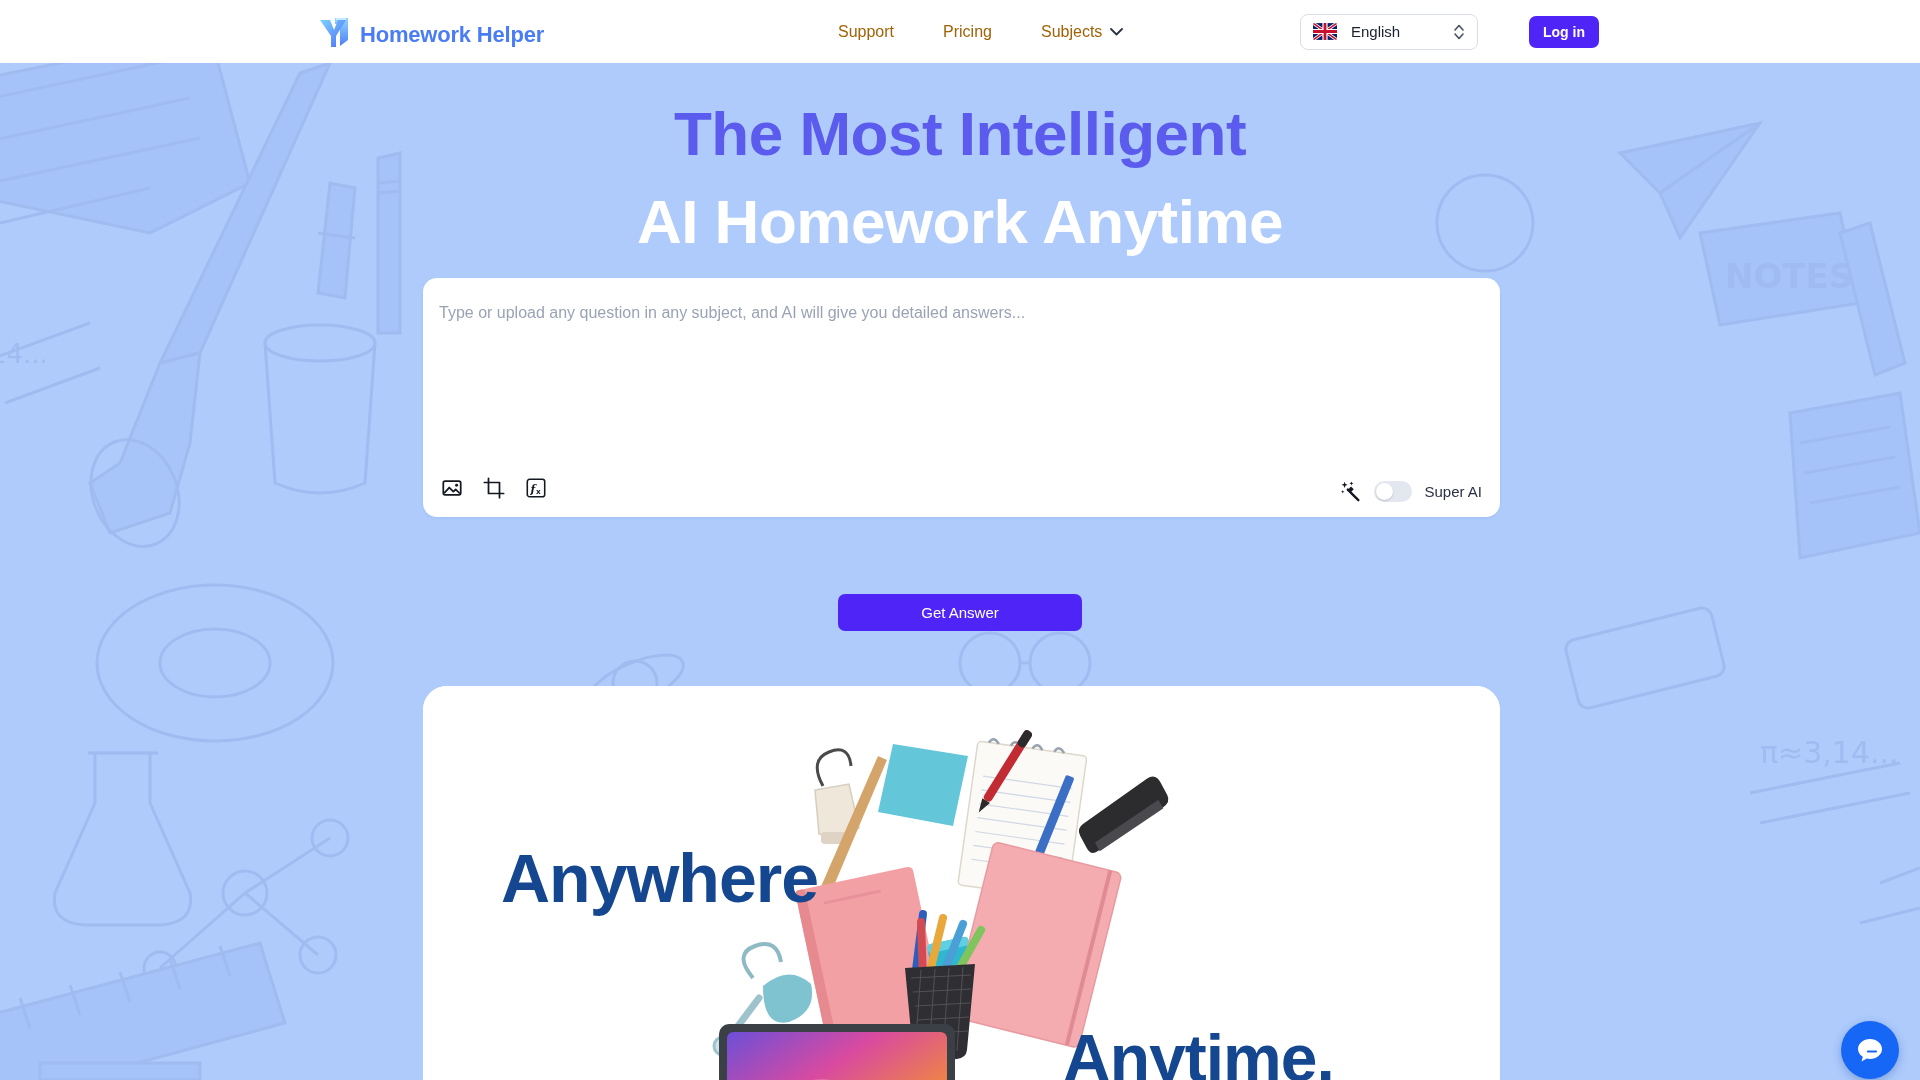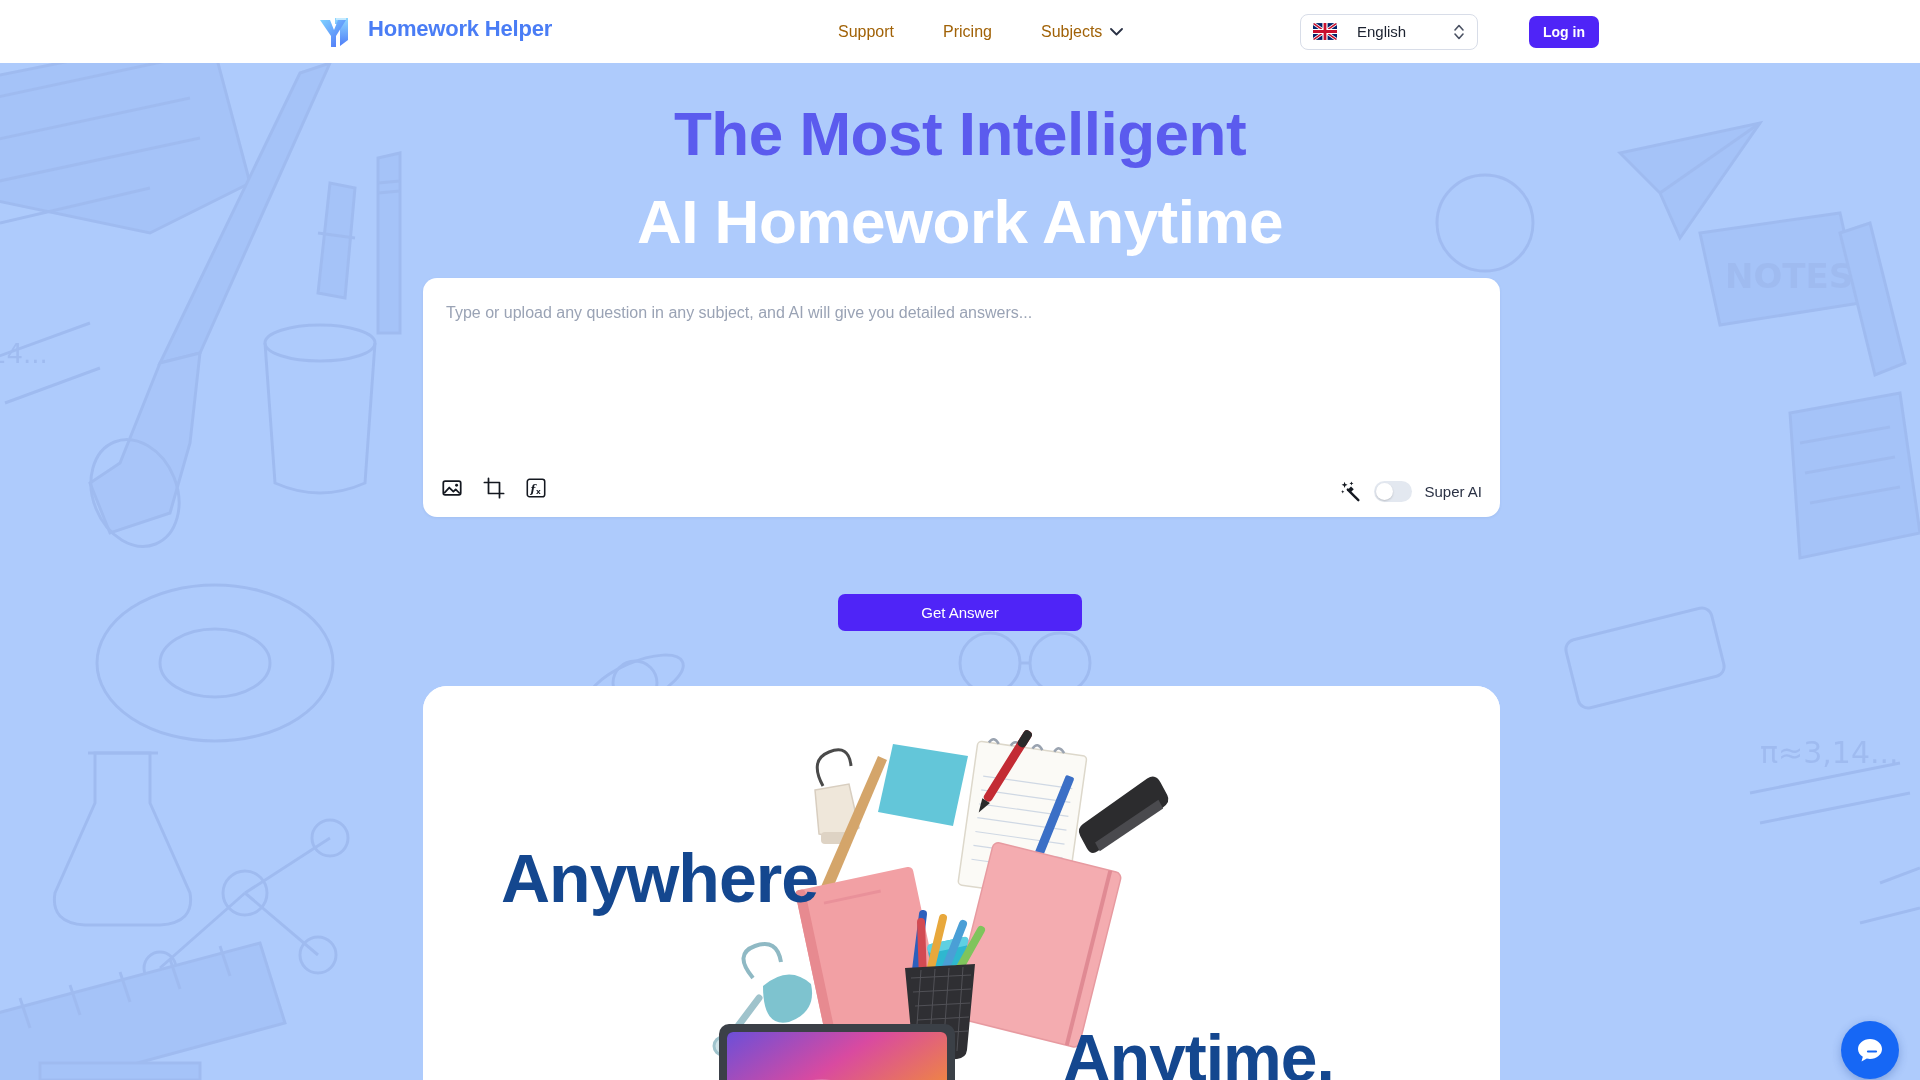--- a/index.html
+++ b/index.html
@@ -36,22 +36,22 @@
     background: #ffffff;
     display: flex;
     align-items: center;
     z-index: 40;
   }
 
   .brand {
     position: absolute;
     left: 319px;
     display: flex;
-    align-items: flex-start;
-    gap: 19px;
+    align-items: flex-end;
+    gap: 11px;
     cursor: pointer;
   }
   .brand-logo { width: 30px; height: 32px; display: block; }
   .brand-name {
     font-size: 22px;
     font-weight: bold;
     color: #4a7df5;
     letter-spacing: -0.2px;
     white-space: nowrap;
   }
@@ -89,21 +89,21 @@
   .flag {
     width: 24px; height: 17px;
     border-radius: 2px;
     overflow: hidden;
     flex: 0 0 auto;
     display: block;
   }
   .lang-label {
     font-size: 15px;
     color: #1c2230;
-    margin-left: 20px;
+    margin-left: 14px;
     flex: 1 1 auto;
     white-space: nowrap;
   }
   .updown {
     width: 12px; height: 20px;
     flex: 0 0 auto;
   }
 
   .login-btn {
     position: absolute;
@@ -159,21 +159,21 @@
     top: 278px;
     left: 423px;
     width: 1077px;
     height: 239px;
     background: #ffffff;
     border-radius: 14px;
     box-shadow: 0 1px 3px rgba(40,60,120,.08);
   }
   .qbox-input {
     position: absolute;
-    top: 24px; left: 23px;
+    top: 24px; left: 16px;
     width: 1040px;
     height: 140px;
     border: none;
     outline: none;
     resize: none;
     background: transparent;
     font-family: "Liberation Sans", sans-serif;
     font-size: 16px;
     color: #1c2230;
     line-height: 1.4;

